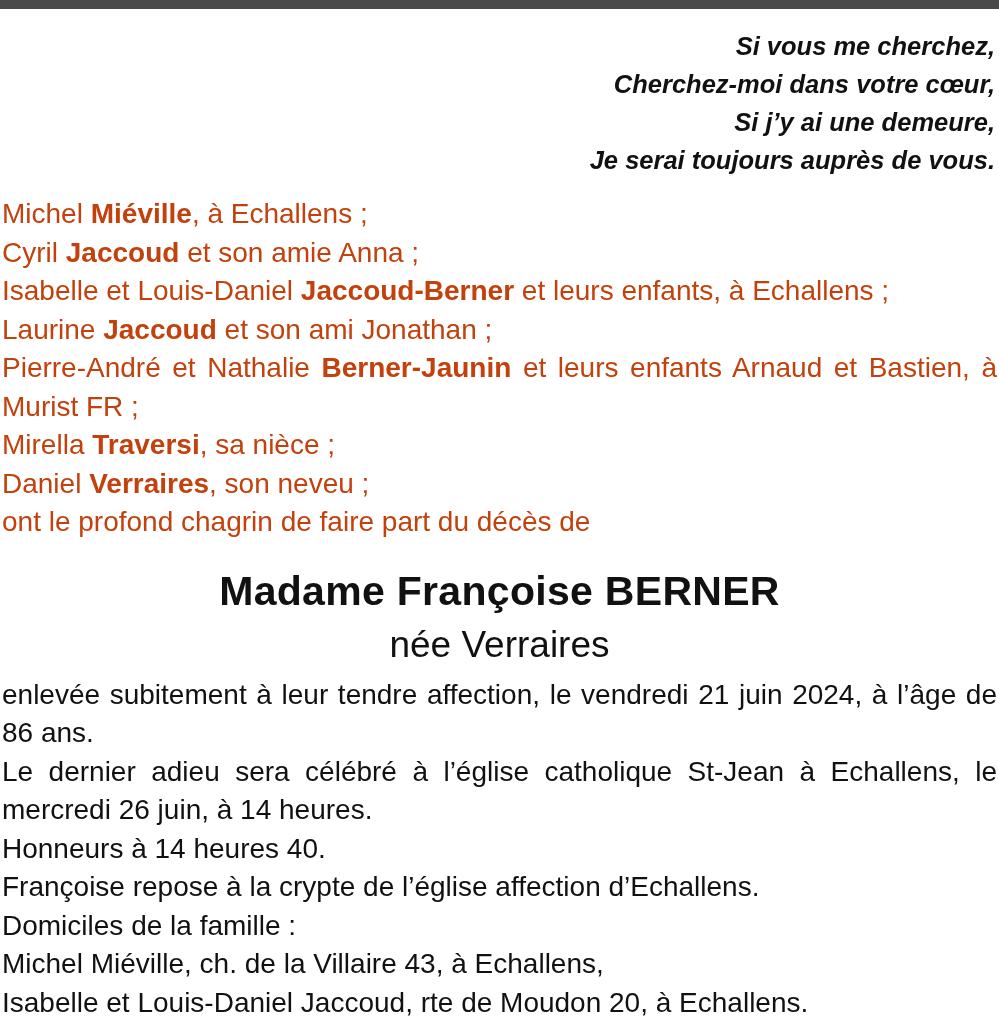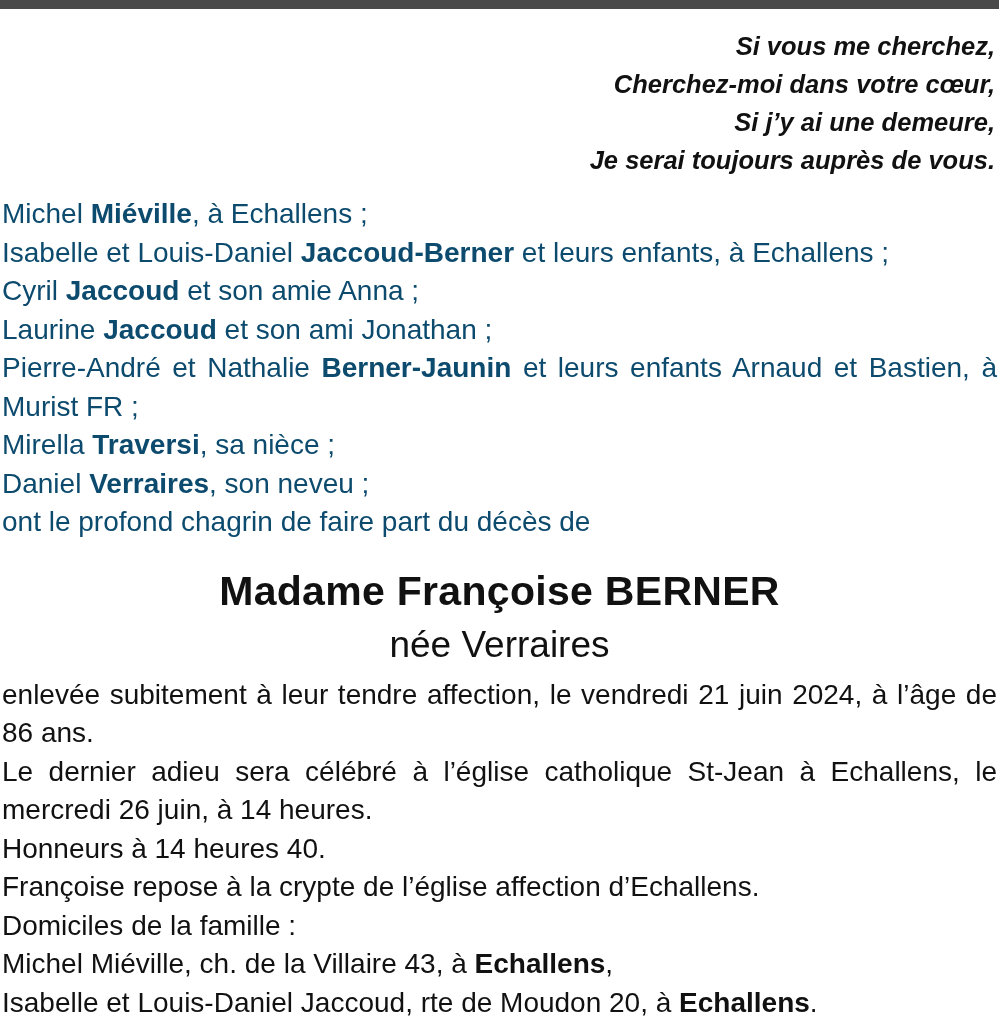--- a/index.html
+++ b/index.html
@@ -43,21 +43,21 @@
     margin-right: 2px;
     color: #111;
   }
   .poem div {
     white-space: nowrap;
   }
   .family {
     margin-top: 16px;
     font-size: 28px;
     line-height: 38.5px;
-    color: #0c4a6e;
+    color: #c2410c;
   }
   .family p {
     margin: 0;
     text-align: justify;
     text-align-last: left;
   }
   .family b {
     font-weight: bold;
   }
   .deceased-name {
@@ -79,43 +79,43 @@
     font-size: 28px;
     line-height: 38.5px;
     color: #111;
   }
   .details p {
     margin: 0;
     text-align: justify;
     text-align-last: left;
   }
   .details b {
-    font-weight: bold;
+    font-weight: normal;
   }
 </style>
 </head>
 <body>
 
 <div class="notice">
 
   <div class="rule-top"></div>
 
   <div class="body-area">
 
     <div class="poem">
       <div>Si vous me cherchez,</div>
       <div>Cherchez-moi dans votre cœur,</div>
       <div>Si j’y ai une demeure,</div>
       <div>Je serai toujours auprès de vous.</div>
     </div>
 
     <div class="family">
       <p><span>Michel </span><b>Miéville</b><span>, à Echallens ;</span></p>
+      <p><span>Cyril </span><b>Jaccoud</b><span> et son amie Anna ;</span></p>
       <p><span>Isabelle et Louis-Daniel </span><b>Jaccoud-Berner</b><span> et leurs enfants, à Echallens ;</span></p>
-      <p><span>Cyril </span><b>Jaccoud</b><span> et son amie Anna ;</span></p>
       <p><span>Laurine </span><b>Jaccoud</b><span> et son ami Jonathan ;</span></p>
       <p><span>Pierre-André et Nathalie </span><b>Berner-Jaunin</b><span> et leurs enfants Arnaud et Bastien, à Murist FR ;</span></p>
       <p><span>Mirella </span><b>Traversi</b><span>, sa nièce ;</span></p>
       <p><span>Daniel </span><b>Verraires</b><span>, son neveu ;</span></p>
       <p>ont le profond chagrin de faire part du décès de</p>
     </div>
 
     <div class="deceased-name">Madame Françoise BERNER</div>
     <div class="deceased-nee">née Verraires</div>
 

